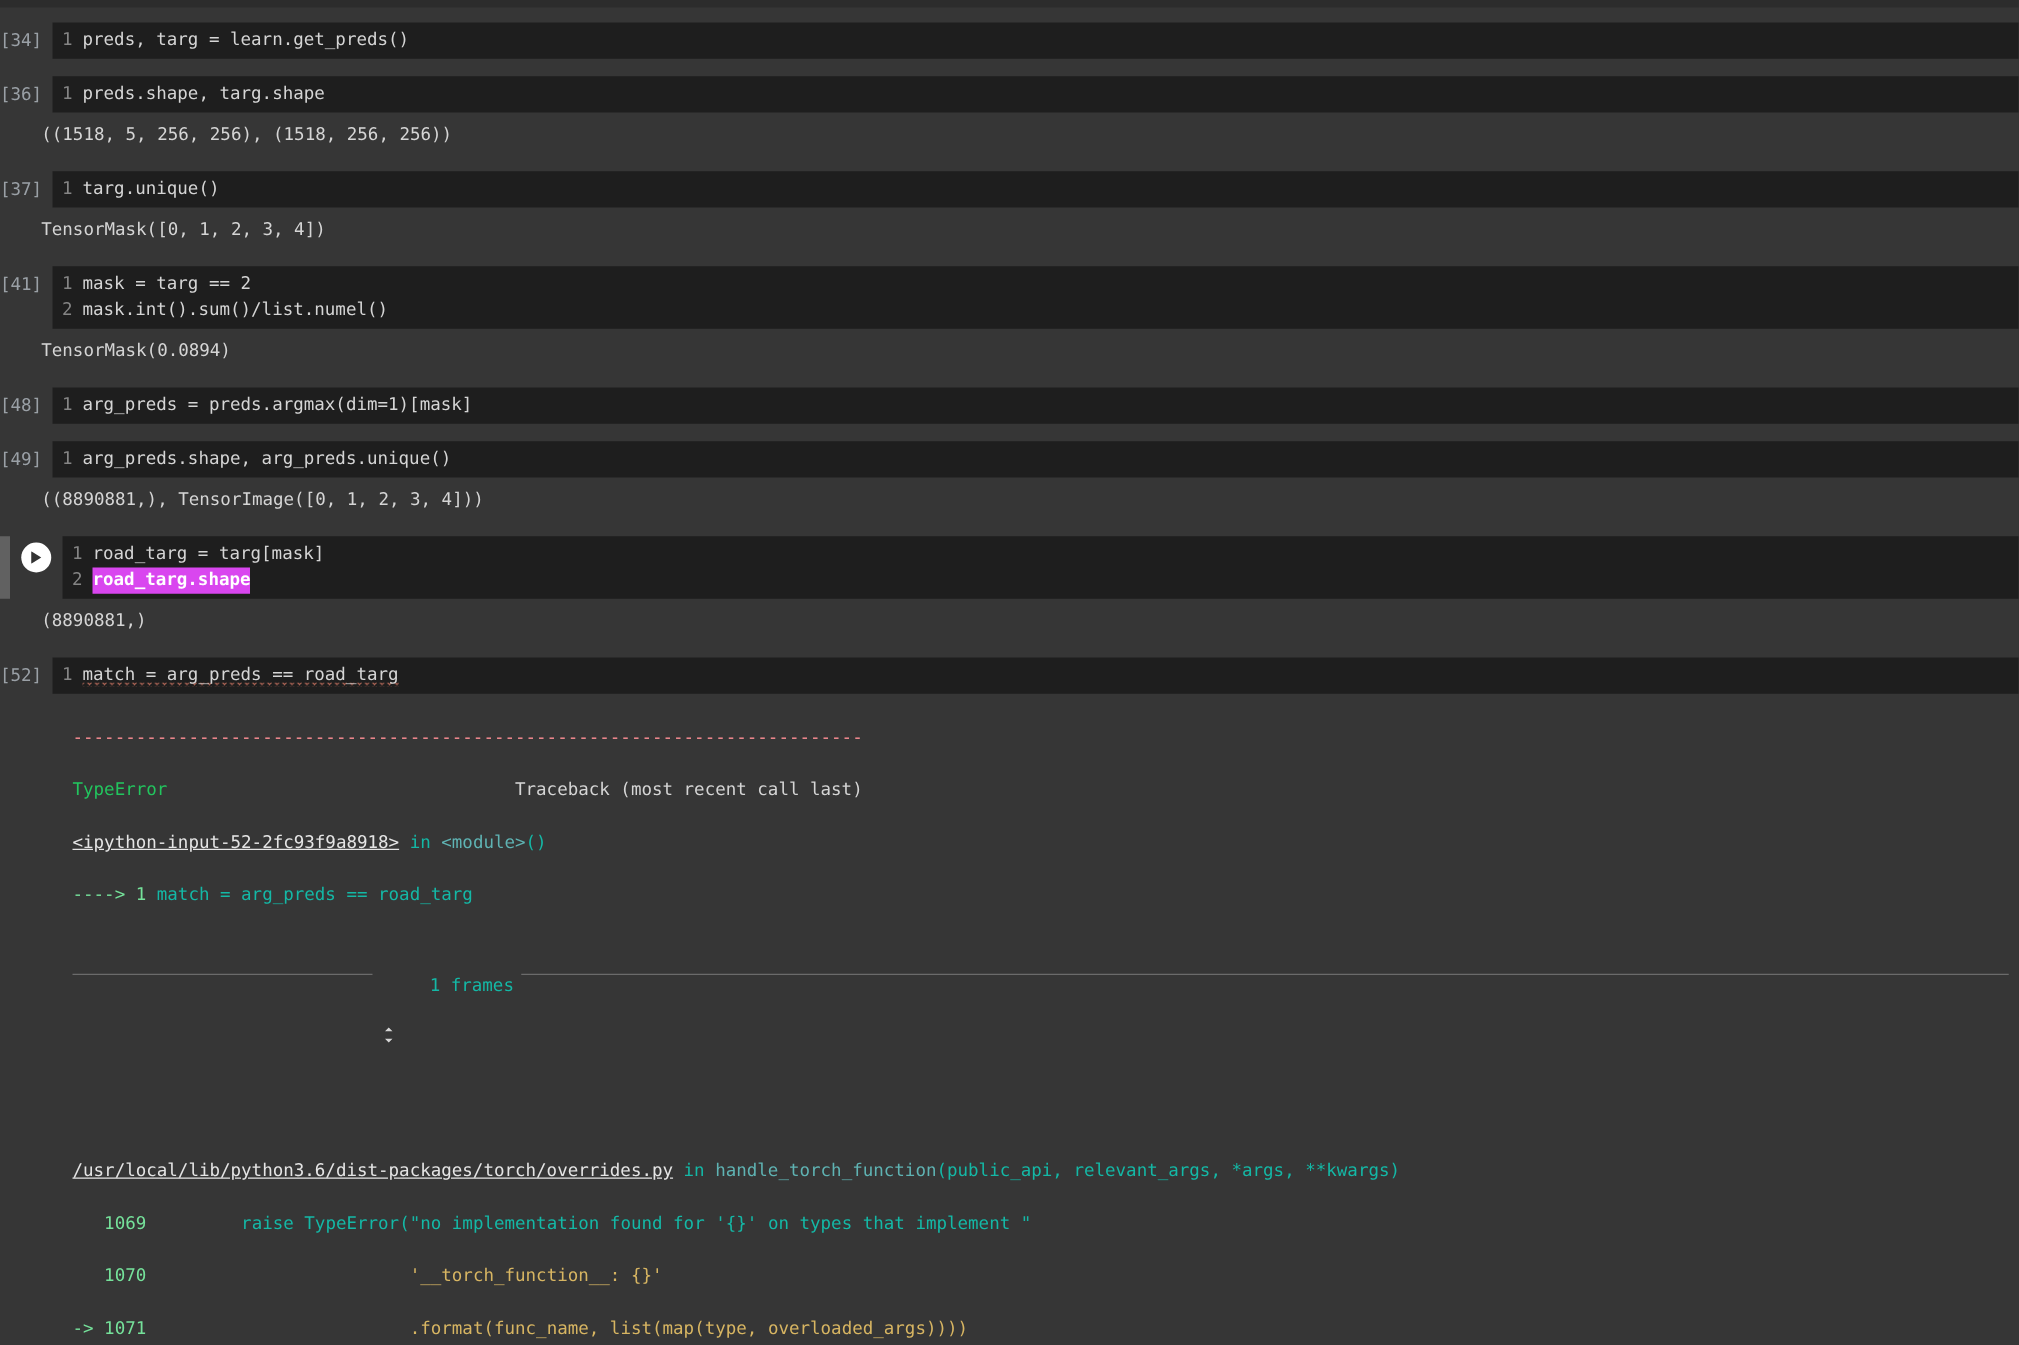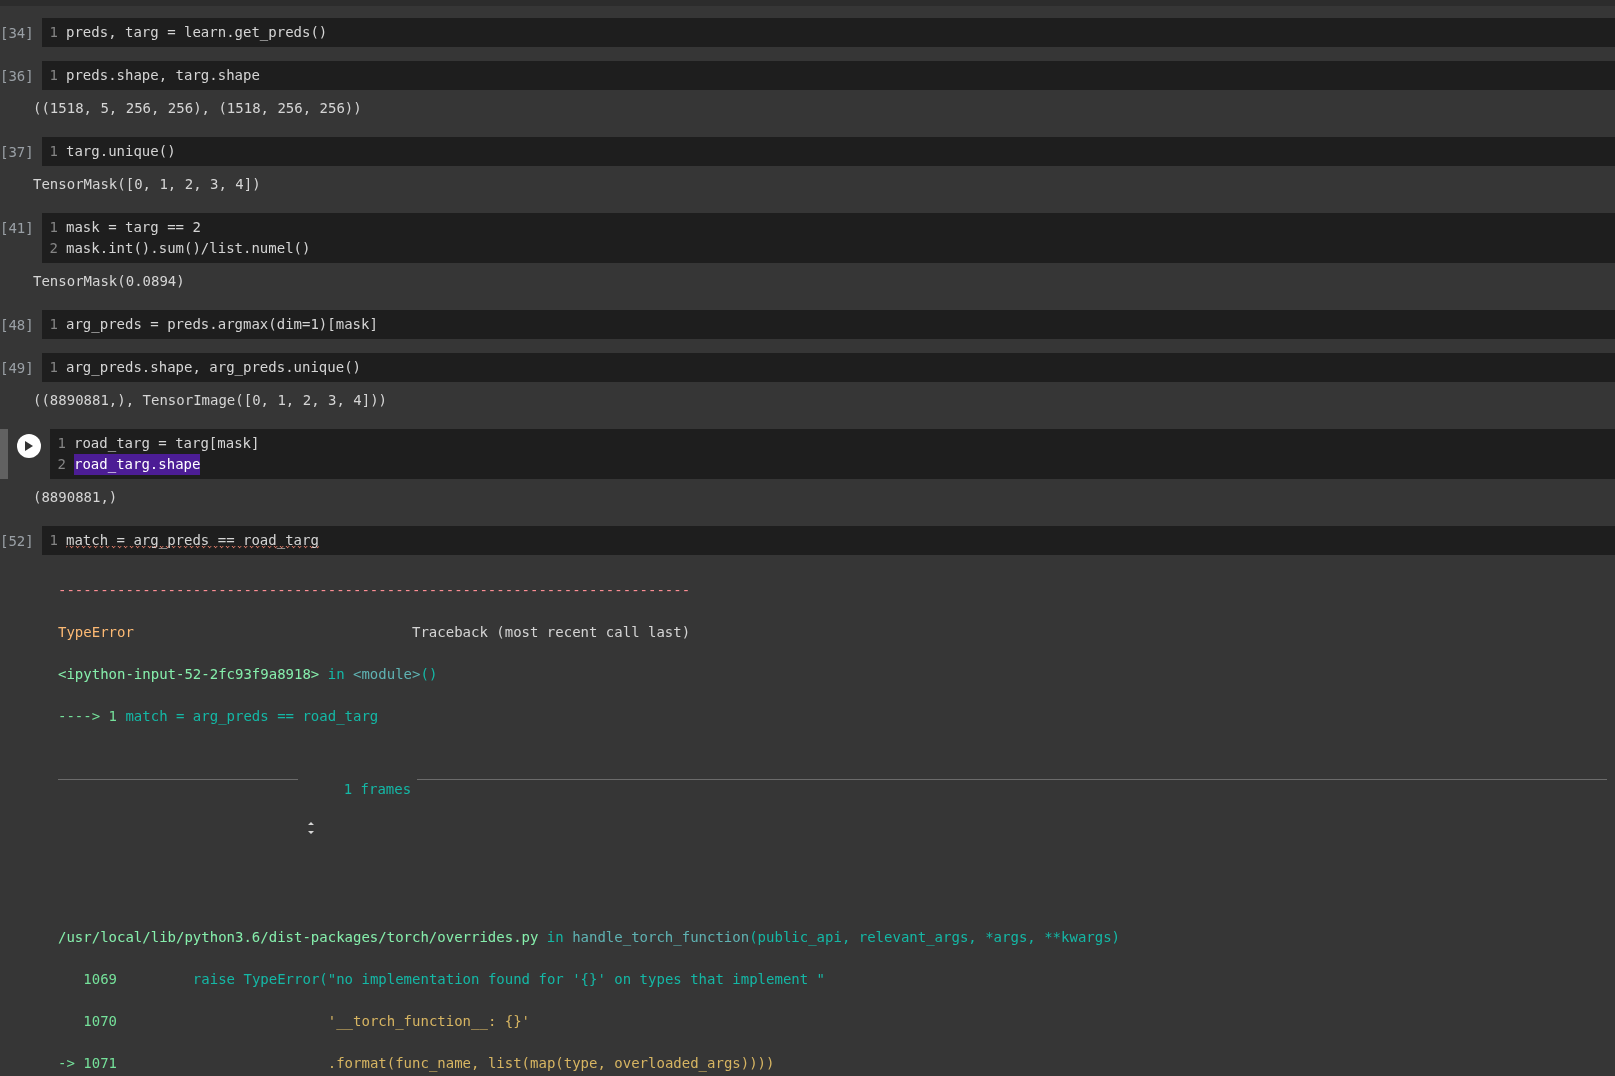--- a/index.html
+++ b/index.html
@@ -42,21 +42,21 @@
     white-space: pre;
     color: #d5d5d5;
   }
   .output {
     margin-left: 25px;
     padding: 8px 0 4px 8px;
     color: #d5d5d5;
     white-space: pre;
     font-size: 14px;
   }
-  .sel { background: #4c1d95; color: #fff; }
+  .sel { background: #d946ef; color: #fff; font-weight: bold; }
   .active-prompt {
     width: 50px;
     display: flex;
     justify-content: center;
     padding-top: 2px;
     flex-shrink: 0;
   }
   .active-gutter { width: 8px; background: #616161; align-self: stretch; }
   .run-btn {
     width: 24px; height: 24px;
@@ -75,23 +75,23 @@
     background-position: 0 100%;
     padding-bottom: 1px;
   }
   .err-block {
     margin-left: 50px;
     padding: 4px 8px;
     font-size: 14px;
     white-space: pre;
   }
   .dashes { color: #fc8e94; }
-  .err-name { color: #fdba74; }
+  .err-name { color: #22c55e; }
   .trace-label { color: #d5d5d5; }
-  .link { color: #86efac; cursor: pointer; }
+  .link { color: #e5e5e5; text-decoration: underline; cursor: pointer; }
   .green { color: #75e19a; }
   .teal { color: #5fb3b3; }
   .yellow { color: #d7b562; }
   .white { color: #14b8a6; }
   .frames-row {
     margin: 10px 0 8px 0;
     display: flex;
     align-items: flex-start;
     color: #14b8a6;
   }

